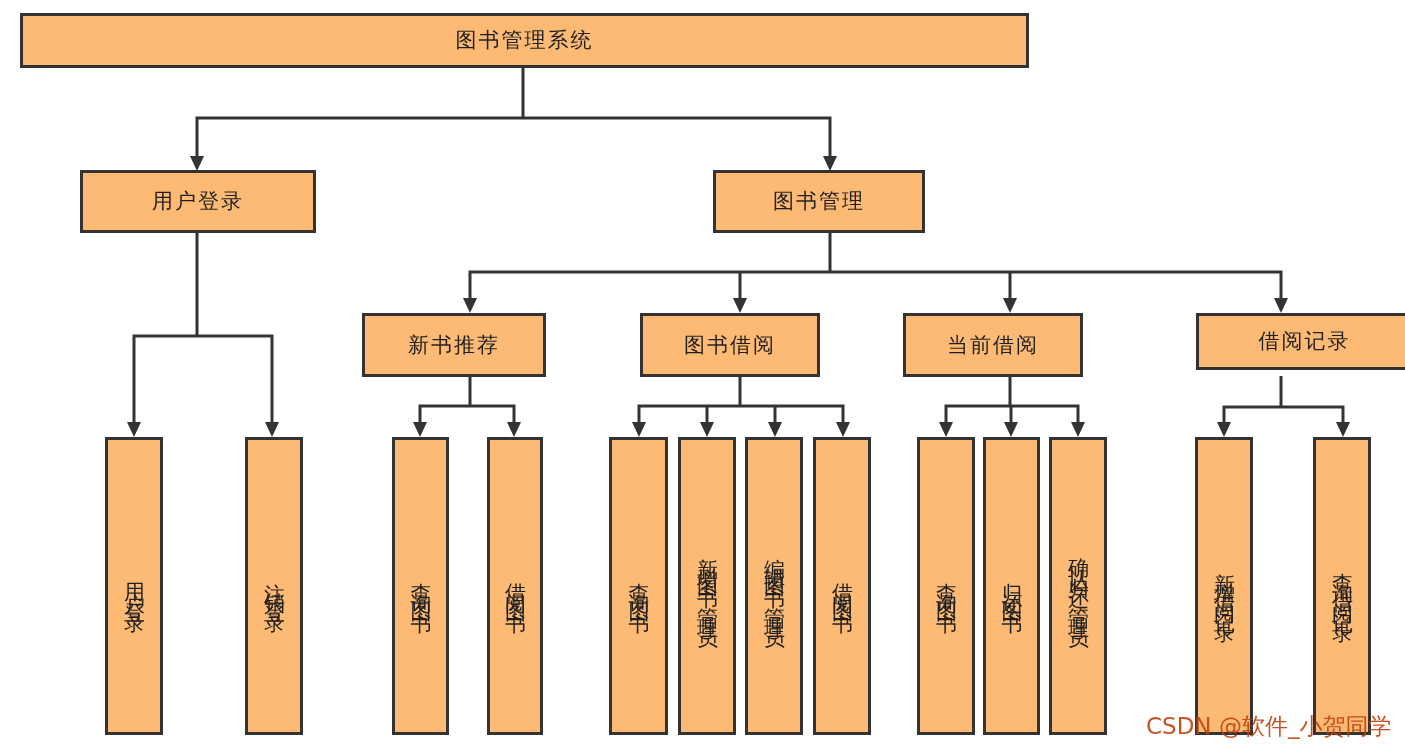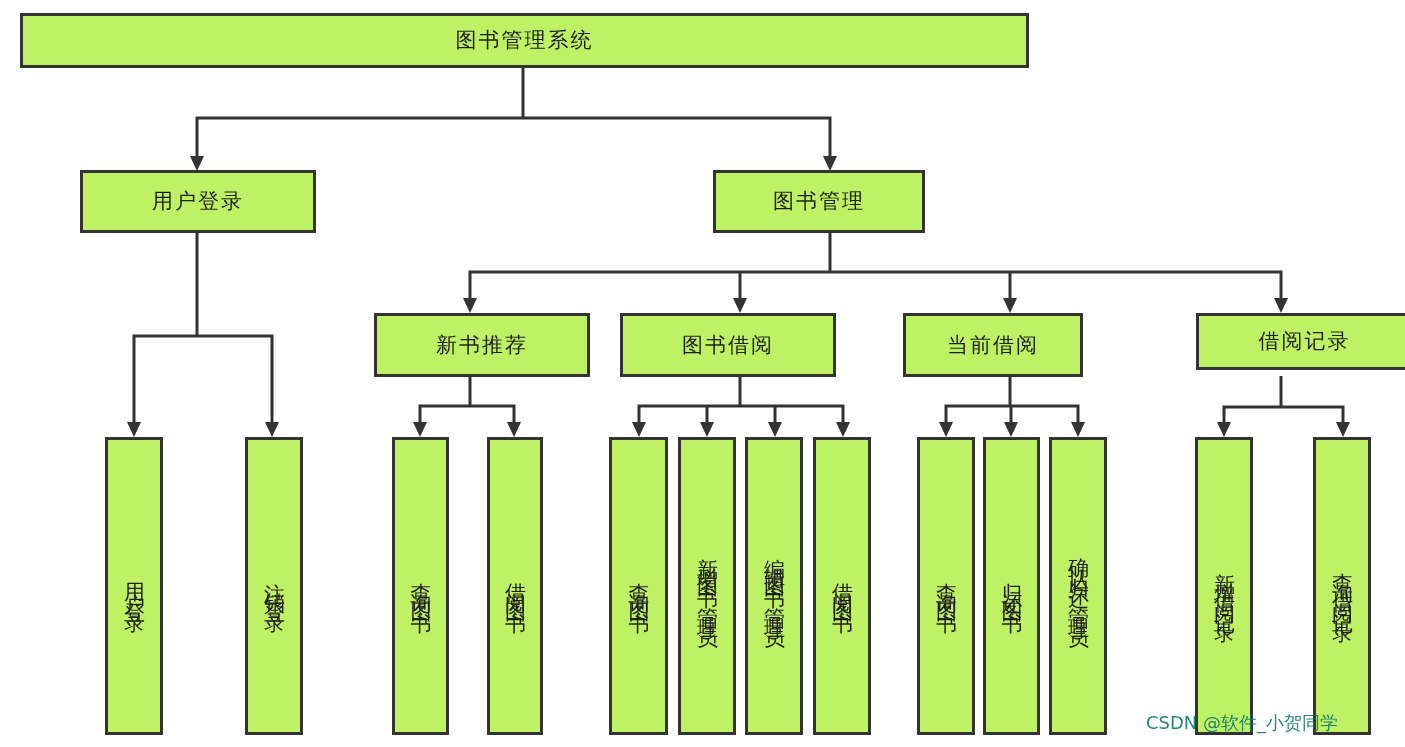--- a/index.html
+++ b/index.html
@@ -10,21 +10,21 @@
     overflow:hidden;
     font-family:"DejaVu Sans","Liberation Sans",sans-serif;
   }
   .wires{position:absolute;left:0;top:0;z-index:1;}
   .wires polyline,.wires line{fill:none;stroke:#333333;stroke-width:3;}
   .wires polygon{fill:#333333;stroke:none;}
   .box{
     position:absolute;
     box-sizing:border-box;
     border:3px solid #333333;
-    background:#bef264;
+    background:#fdba74;
     display:flex;align-items:center;justify-content:center;
     z-index:2;
     color:#1f1f1f;
   }
   .box.h span{
     font-size:21px;
     letter-spacing:2px;
     line-height:1;
     white-space:nowrap;
   }
@@ -32,22 +32,22 @@
     writing-mode:vertical-rl;
     text-orientation:mixed;
     font-size:21px;
     letter-spacing:10px;
     line-height:1;
   }
   .watermark{
     position:absolute;
     left:1146px;top:711px;
     z-index:5;
-    font-size:18px;
-    color:#0f766e;
+    font-size:23px;
+    color:#c2410c;
     opacity:0.9;
     white-space:nowrap;
     letter-spacing:0px;
   }
 </style>
 </head>
 <body>
 
 <div class="stage">
 
@@ -103,24 +103,24 @@
     <span>图书管理系统</span>
   </div>
 
   <div class="box h" style="left:80px;top:170px;width:236px;height:63px">
     <span>用户登录</span>
   </div>
   <div class="box h" style="left:713px;top:170px;width:212px;height:63px">
     <span>图书管理</span>
   </div>
 
-  <div class="box h" style="left:374px;top:313px;width:216px;height:64px">
+  <div class="box h" style="left:362px;top:313px;width:184px;height:64px">
     <span>新书推荐</span>
   </div>
-  <div class="box h" style="left:620px;top:313px;width:216px;height:64px">
+  <div class="box h" style="left:640px;top:313px;width:180px;height:64px">
     <span>图书借阅</span>
   </div>
   <div class="box h" style="left:903px;top:313px;width:180px;height:64px">
     <span>当前借阅</span>
   </div>
   <div class="box h" style="left:1196px;top:313px;width:217px;height:57px">
     <span>借阅记录</span>
   </div>
 
   <div class="box v" style="left:105px;top:437px;width:58px;height:298px">

